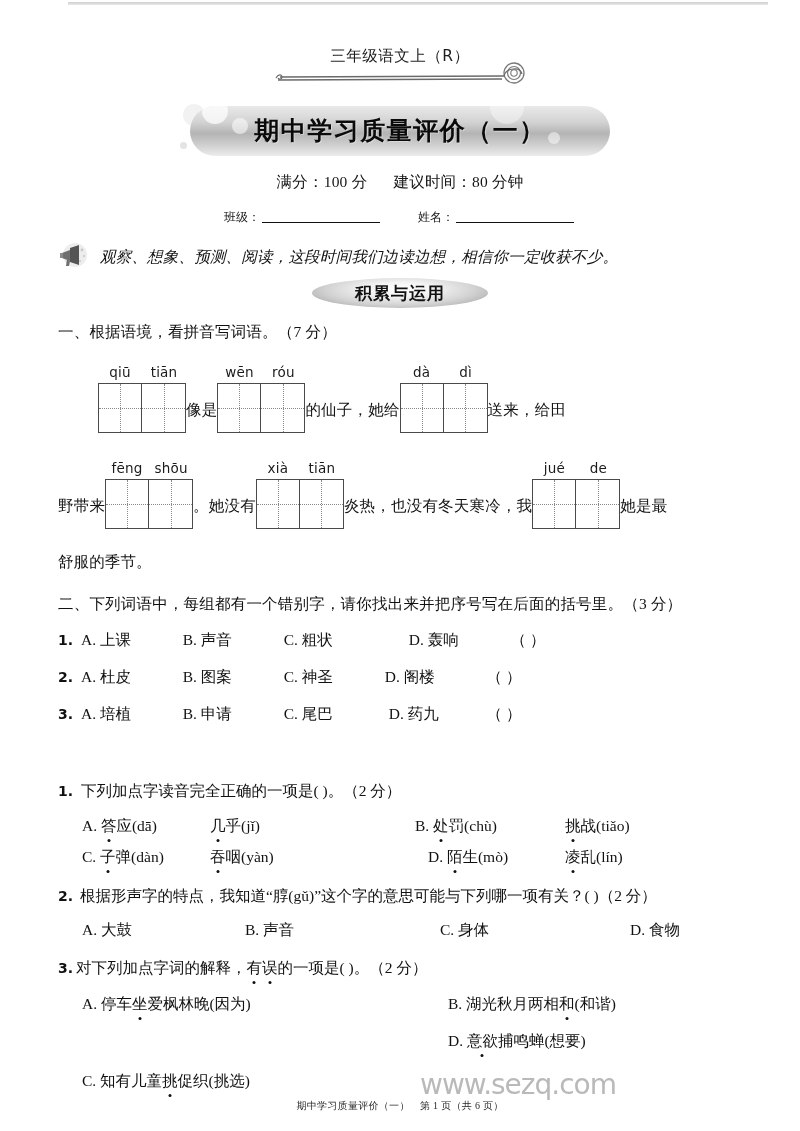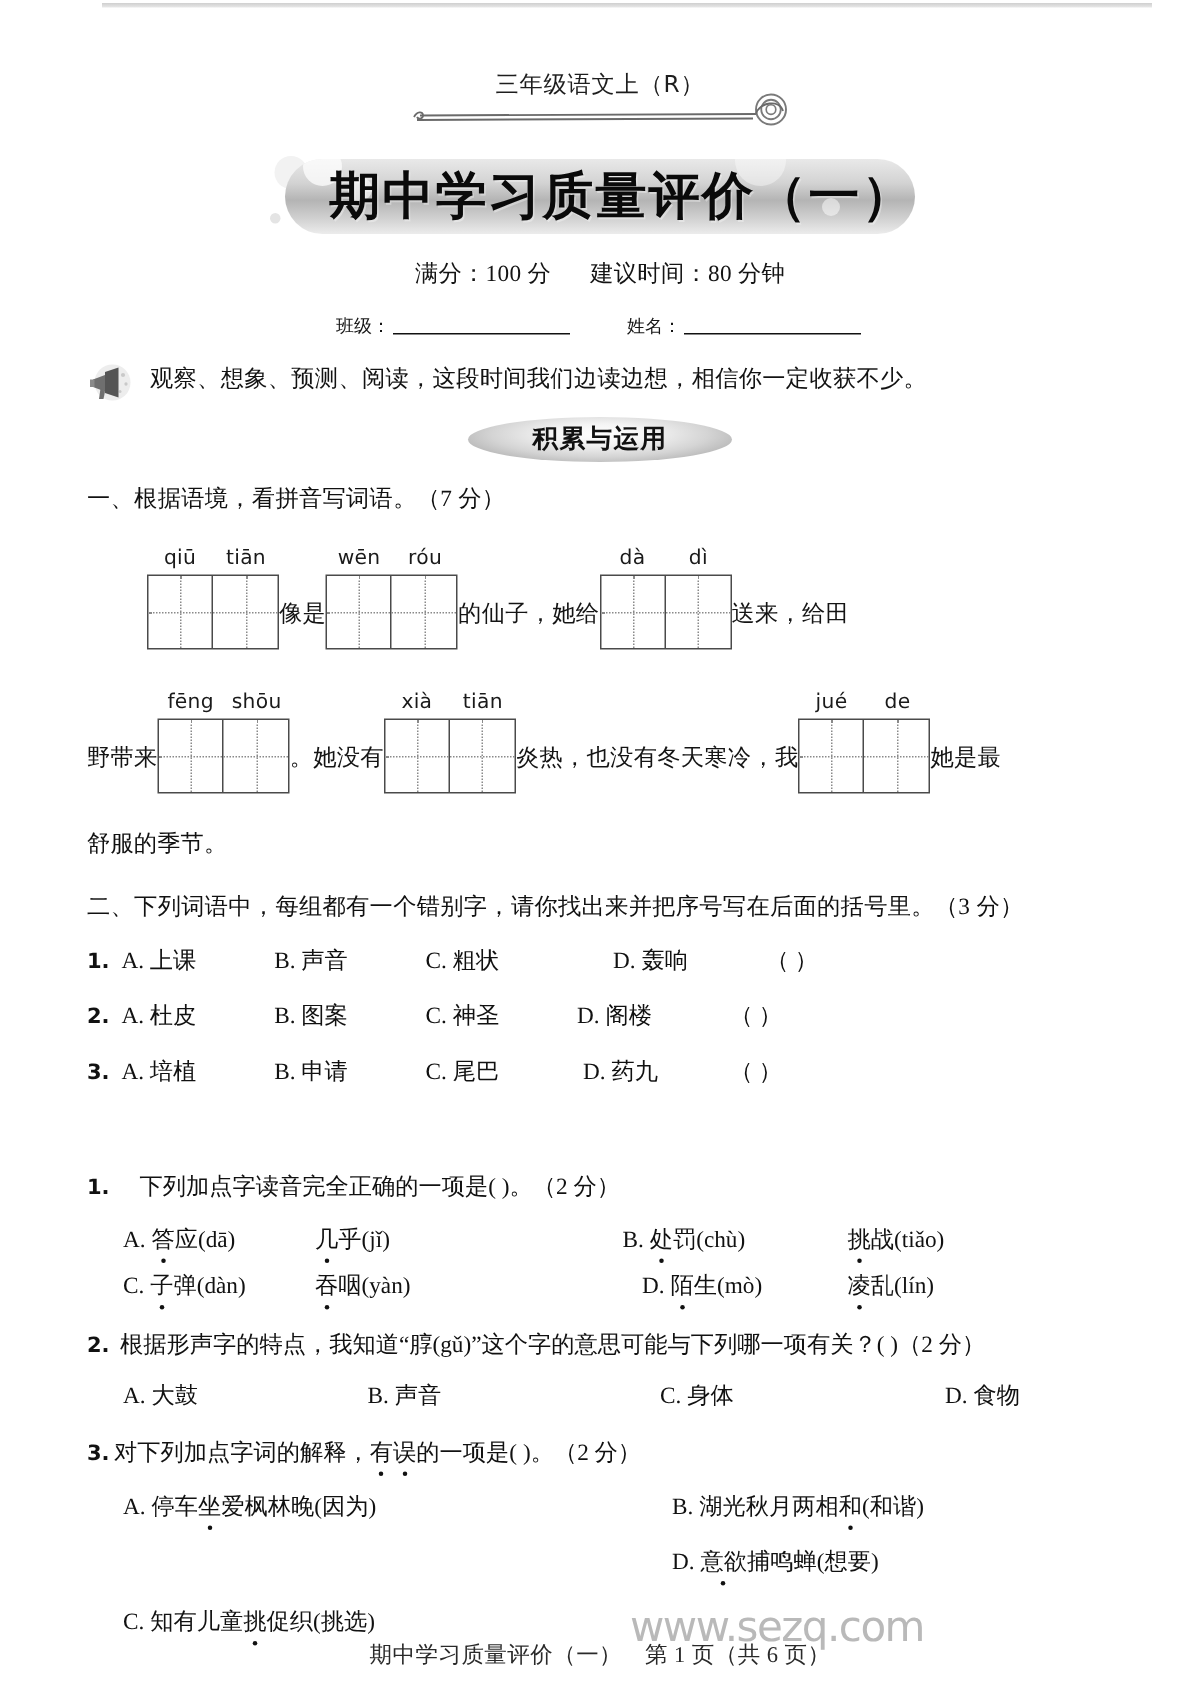--- a/index.html
+++ b/index.html
@@ -68,24 +68,24 @@
     border-radius: 50%;
     background: rgba(255,255,255,0.72);
   }
   .b1 { width: 26px; height: 26px; left: 12px; top: -8px; }
   .b2 { width: 16px; height: 16px; left: 42px; top: 12px; background: rgba(255,255,255,0.55); }
   .b3 { width: 34px; height: 34px; left: 300px; top: -16px; background: rgba(255,255,255,0.4); }
   .b4 { width: 12px; height: 12px; left: 358px; top: 26px; background: rgba(255,255,255,0.5); }
   .banner-title {
     position: relative;
     z-index: 2;
-    text-align: right;
+    text-align: center;
     font-family: "DejaVu Sans", "Liberation Sans", sans-serif;
     font-weight: bold;
-    font-size: 34px;
+    font-size: 25px;
     line-height: 50px;
     letter-spacing: 1.5px;
     color: #0a0a0a;
     text-shadow: 1px 1px 0 rgba(255,255,255,0.35);
   }
   .banner-outer-bubble {
     position: absolute;
     border-radius: 50%;
     background: #f2f2f2;
   }
@@ -121,22 +121,23 @@
   }
   .meta-fields .sep { display: inline-block; width: 30px; }
 
   
   .intro {
     position: absolute;
     left: 58px;
     top: 242px;
     right: 50px;
     display: flex;
-    align-items: flex-start;
+    align-items: flex-end;
     gap: 10px;
+    font-style: italic;
   }
   .megaphone { flex: 0 0 auto; width: 32px; height: 26px; }
   .intro-text {
     font-size: 15.5px;
     letter-spacing: 0.2px;
     color: #121212;
   }
 
   
   .section-wrap {
@@ -258,21 +259,21 @@
     border-radius: 50%;
     background: #111;
   }
 
   
   .footer {
     position: absolute;
     left: 0; right: 0;
     bottom: 18px;
     text-align: center;
-    font-size: 15px;
+    font-size: 10px;
     color: #2a2a2a;
     letter-spacing: 0.3px;
   }
   .watermark {
     position: absolute;
     left: 420px;
     top: 1068px;
     font-family: "DejaVu Sans", "Liberation Sans", sans-serif;
     font-size: 28px;
     color: #b9b9b9;
@@ -452,21 +453,21 @@
     <span class="opt" style="margin-left:4px;">A. 培植</span>
     <span class="opt" style="margin-left:48px;">B. 申请</span>
     <span class="opt" style="margin-left:48px;">C. 尾巴</span>
     <span class="opt" style="margin-left:52px;">D. 药九</span>
     <span class="opt paren" style="margin-left:44px;">（      ）</span>
   </div>
 
 
   <div class="choice-row" style="left:58px; top:781px;">
     <span class="num">1.</span>
-    <span style="margin-left:16px;">下列加点字读音完全正确的一项是(        )。（2 分）</span>
+    <span style="margin-left:4px;">下列加点字读音完全正确的一项是(        )。（2 分）</span>
   </div>
 
   <div class="choice-row" style="left:82px; top:816px;">
     <span>A. </span><span class="dotchar">答</span><span>应(dā)</span>
   </div>
   <div class="choice-row" style="left:210px; top:816px;">
     <span class="dotchar">几</span><span>乎(jǐ)</span>
   </div>
   <div class="choice-row" style="left:415px; top:816px;">
     <span>B. </span><span class="dotchar">处</span><span>罚(chù)</span>

